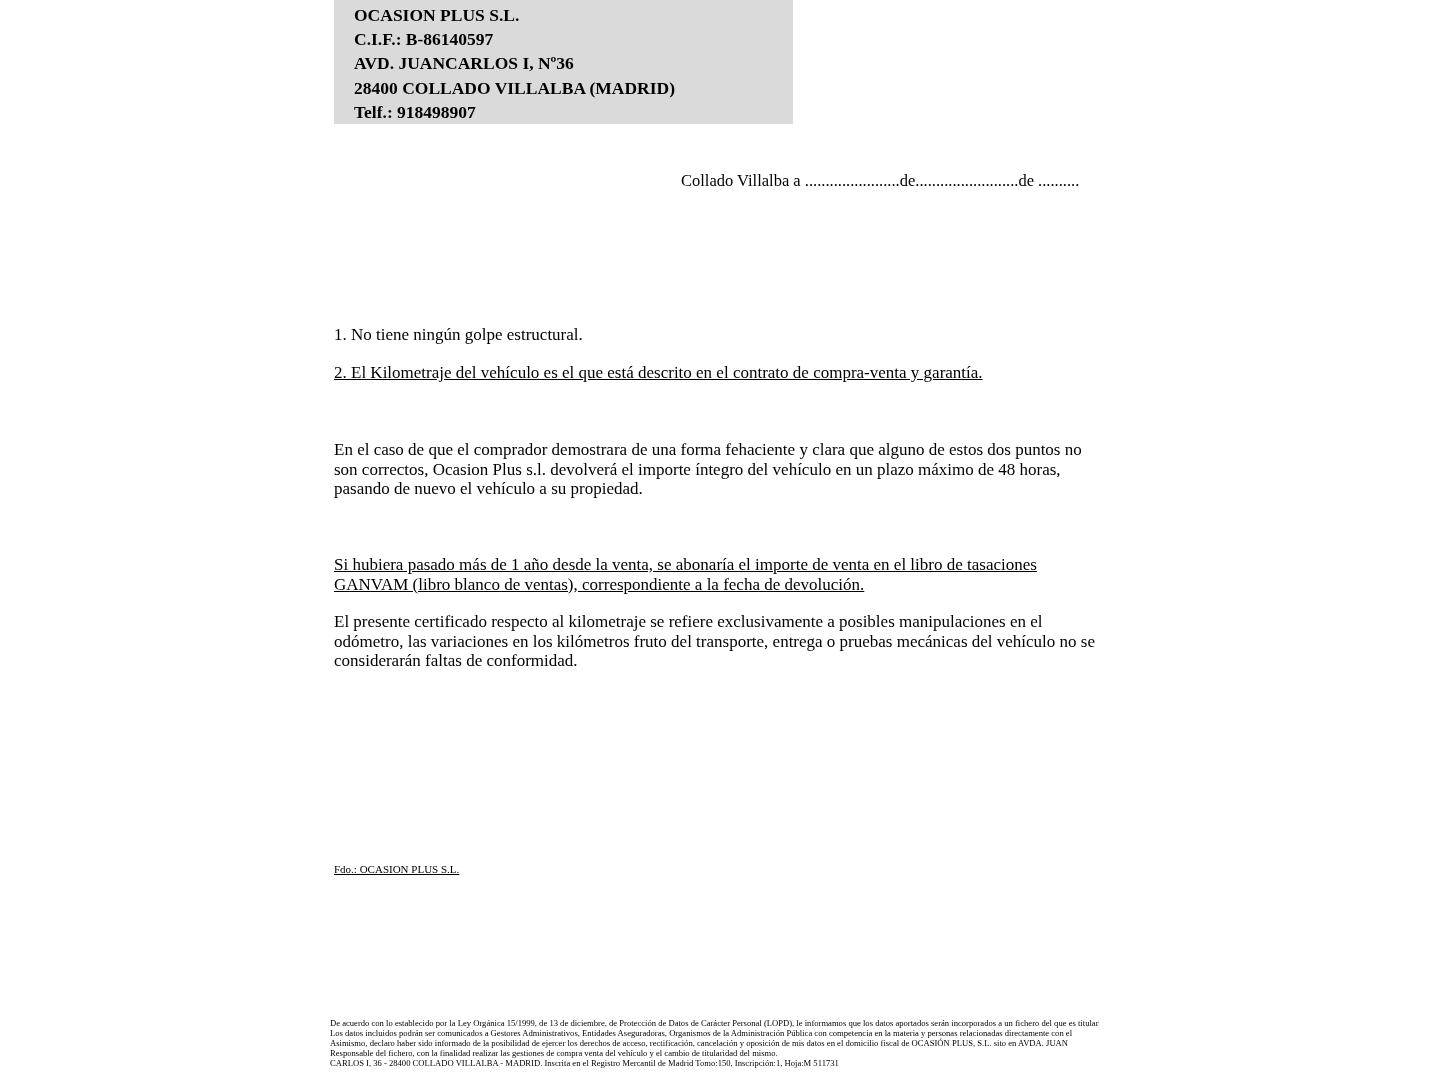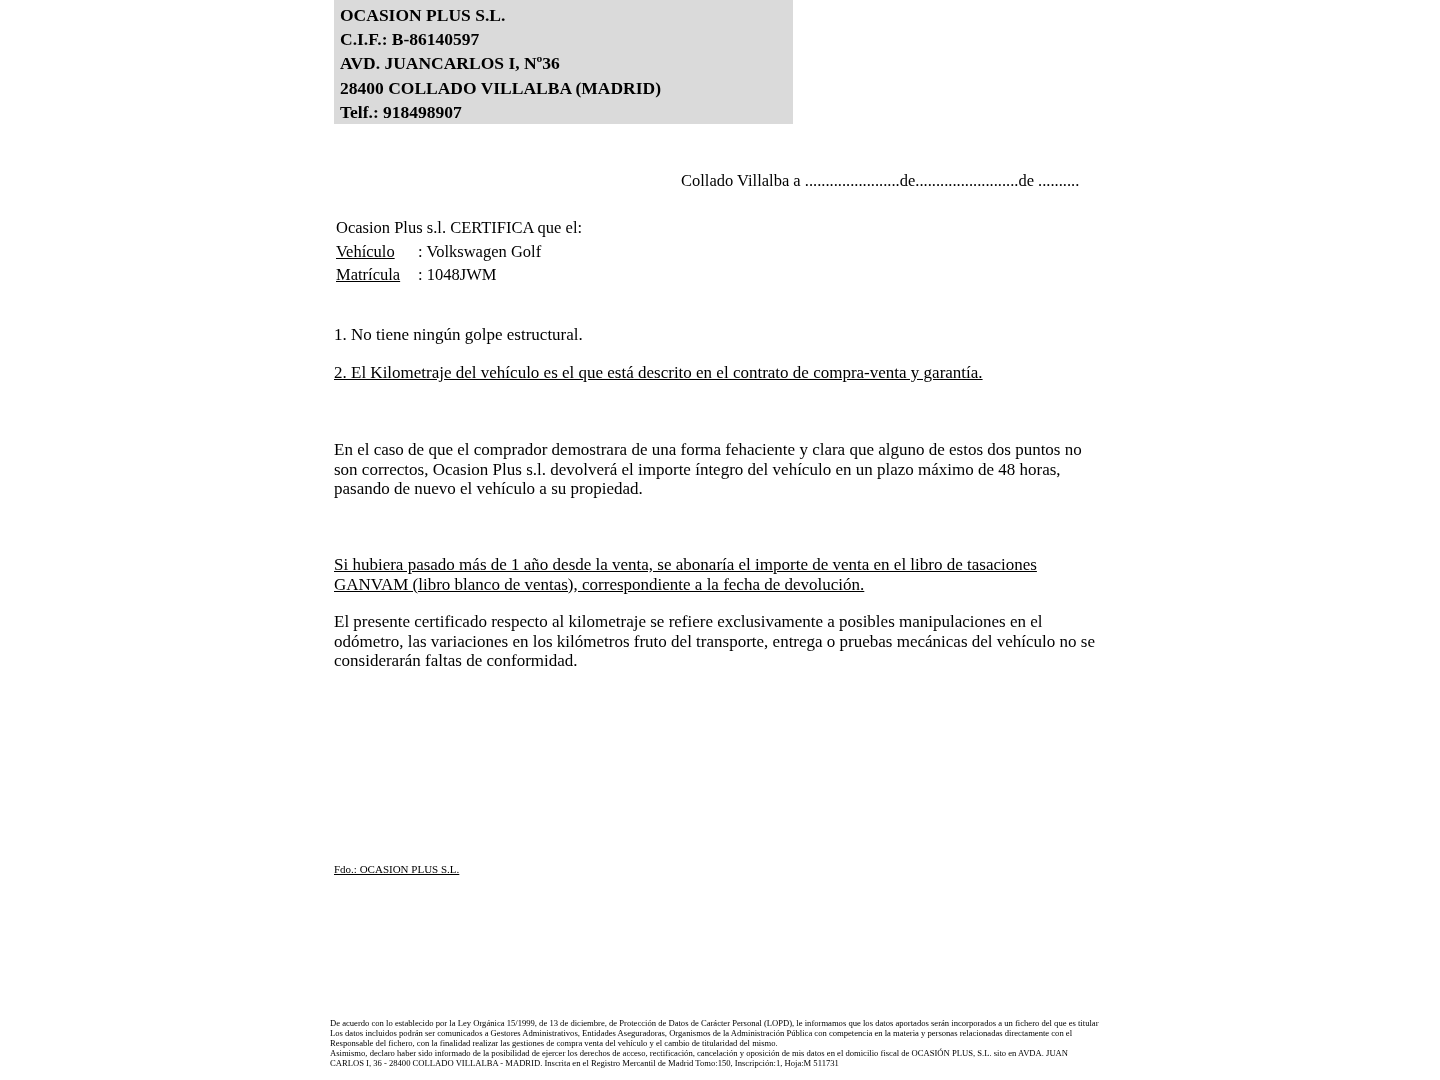--- a/index.html
+++ b/index.html
@@ -13,21 +13,21 @@
     color: #000000;
     overflow: hidden;
   }
   .header-box {
     position: absolute;
     left: 334px;
     top: 0;
     width: 459px;
     height: 124px;
     background: #dadada;
-    padding: 3px 0 0 6px;
+    padding: 3px 0 0 20px;
   }
   .header-box .hline {
     font-weight: bold;
     font-size: 17.5px;
     line-height: 24.2px;
     white-space: nowrap;
   }
   .date-line {
     position: absolute;
     left: 681px;
@@ -88,40 +88,31 @@
   <div class="header-box">
     <div class="hline">OCASION PLUS S.L.</div>
     <div class="hline">C.I.F.: B-86140597</div>
     <div class="hline">AVD. JUANCARLOS I, Nº36</div>
     <div class="hline">28400 COLLADO VILLALBA (MADRID)</div>
     <div class="hline">Telf.: 918498907</div>
   </div>
 
   <div class="date-line">Collado Villalba a .......................de.........................de ..........</div>
 
-  <div class="cert-block">
-    <div>Ocasion Plus s.l. CERTIFICA que el:</div>
-    <div class="cert-field">
-      <span class="label"><span>Vehículo</span></span><span>: Volkswagen Golf</span>
-    </div>
-    <div class="cert-field">
-      <span class="label"><span>Matrícula</span></span><span>: 1048JWM</span>
-    </div>
-  </div>
 
   <div class="body-text item-1">1. No tiene ningún golpe estructural.</div>
   <div class="body-text item-2">2. El Kilometraje del vehículo es el que está descrito en el contrato de compra-venta y garantía.</div>
 
   <div class="body-text para-1">En el caso de que el comprador demostrara de una forma fehaciente y clara que alguno de estos dos puntos no son correctos, Ocasion Plus s.l. devolverá el importe íntegro del vehículo en un plazo máximo de 48 horas, pasando de nuevo el vehículo a su propiedad.</div>
   <div class="body-text para-3">Si hubiera pasado más de 1 año desde la venta, se abonaría el importe de venta en el libro de tasaciones GANVAM (libro blanco de ventas), correspondiente a la fecha de devolución.</div>
   <div class="body-text para-4">El presente certificado respecto al kilometraje se refiere exclusivamente a posibles manipulaciones en el odómetro, las variaciones en los kilómetros fruto del transporte, entrega o pruebas mecánicas del vehículo no se considerarán faltas de conformidad.</div>
 
   <div class="signature">Fdo.: OCASION PLUS S.L.</div>
 
   <div class="legal-footer">
     <div class="fline">De acuerdo con lo establecido por la Ley Orgánica 15/1999, de 13 de diciembre, de Protección de Datos de Carácter Personal (LOPD), le informamos que los datos aportados serán incorporados a un fichero del que es titular</div>
     <div class="fline">Los datos incluidos podrán ser comunicados a Gestores Administrativos, Entidades Aseguradoras, Organismos de la Administración Pública con competencia en la materia y personas relacionadas directamente con el</div>
+    <div class="fline">Asimismo, declaro haber sido informado de la posibilidad de ejercer los derechos de acceso, rectificación, cancelación y oposición de mis datos en el domicilio fiscal de OCASIÓN PLUS, S.L. sito en AVDA. JUAN</div>
     <div class="fline">Responsable del fichero, con la finalidad realizar las gestiones de compra venta del vehículo y el cambio de titularidad del mismo.</div>
-    <div class="fline">Asimismo, declaro haber sido informado de la posibilidad de ejercer los derechos de acceso, rectificación, cancelación y oposición de mis datos en el domicilio fiscal de OCASIÓN PLUS, S.L. sito en AVDA. JUAN</div>
     <div class="fline">CARLOS I, 36 - 28400 COLLADO VILLALBA - MADRID. Inscrita en el Registro Mercantil de Madrid Tomo:150, Inscripción:1, Hoja:M 511731</div>
   </div>
 
 </div>
 
 </body></html>

